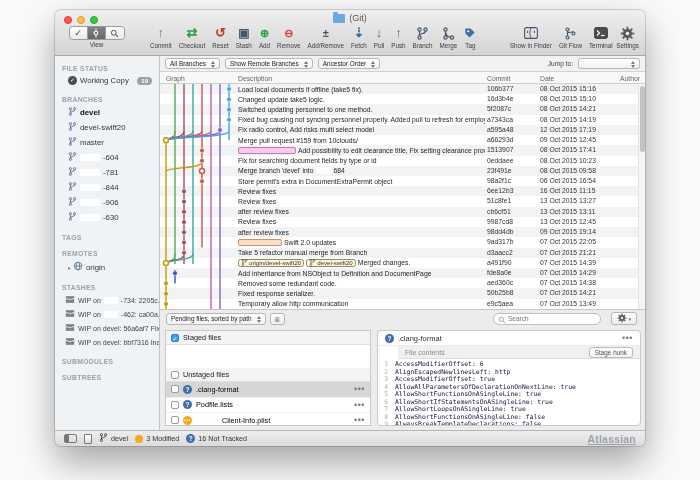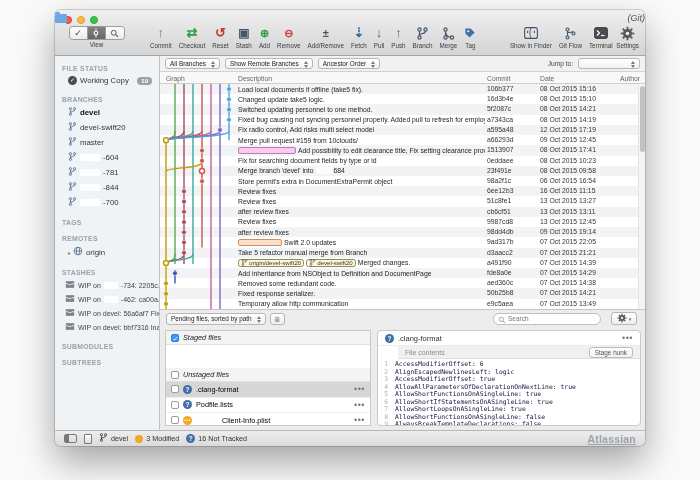--- a/index.html
+++ b/index.html
@@ -11,21 +11,21 @@
     box-shadow:0 16px 36px rgba(0,0,0,.35), 0 0 0 1px rgba(0,0,0,.15); }
 
   
   .chrome { position:relative; height:46px; border-radius:6px 6px 0 0;
     background:linear-gradient(#efefef,#d4d4d4); border-bottom:1px solid #a6a6a6; }
   .lights { position:absolute; left:9px; top:6px; display:flex; gap:5px; }
   .light { width:8px; height:8px; border-radius:50%; }
   .light.r { background:#fc5753; border:0.5px solid #df3e38; }
   .light.y { background:#fdbc40; border:0.5px solid #de9f34; }
   .light.g { background:#33c748; border:0.5px solid #27aa35; }
-  .titlewrap { position:absolute; top:3px; left:0; right:0; display:flex; justify-content:space-between; align-items:center; gap:4px;font-style:italic; }
+  .titlewrap { position:absolute; top:3px; left:0; right:0; display:flex; justify-content:center; align-items:center; gap:4px; }
   .folder { width:12px; height:9px; background:#6aaae4; border-radius:1px; position:relative; }
   .folder:before { content:""; position:absolute; top:-2px; left:0; width:5px; height:2px; background:#6aaae4; border-radius:1px 1px 0 0; }
   .wtitle { font-size:9px; color:#555; }
 
   .toolbar { position:absolute; top:15px; left:0; right:0; height:31px; display:flex; align-items:flex-start; padding:0 10px; }
   .tb-item { display:flex; flex-direction:column; align-items:center; margin:0 3.5px; cursor:default; }
   .tb-icon { height:16px; display:flex; align-items:center; justify-content:center; }
   .tb-icon .gl { font-size:13px; font-weight:bold; line-height:14px; }
   .tb-label { font-size:6.3px; color:#3d3d3d; margin-top:1px; white-space:nowrap; }
   .seg { display:flex; border:1px solid #9b9b9b; border-radius:3.5px; overflow:hidden; height:14px; margin-top:1px; background:linear-gradient(#fefefe,#ebebeb); }
@@ -73,21 +73,21 @@
   .vthumb { position:absolute; top:2px; left:1px; width:5px; height:66px; border-radius:3px; background:#c2c2c2; }
 
   .pendingbar { position:absolute; top:253px; left:0; right:0; height:18px; background:#ececec; border-top:1px solid #c6c6c6; display:flex; align-items:center; padding:0 6px; gap:4px; }
   .listbtn { width:15px; height:12px; border:1px solid #b5b5b5; border-radius:3px; background:linear-gradient(#fff,#eee); font-size:7px; color:#666; text-align:center; line-height:11px; }
   .searchbox { margin-left:auto; width:108px; height:12px; border:1px solid #c0c0c0; border-radius:6px; background:#fff; display:flex; align-items:center; padding:0 4px; gap:2px; }
   .searchbox input { border:none; outline:none; width:80px; font-size:6.5px; color:#333; font-family:"Liberation Sans",sans-serif; background:transparent; }
   .gearbtn { width:26px; height:13px; border:1px solid #b5b5b5; border-radius:3px; background:linear-gradient(#fff,#eee); display:flex; align-items:center; justify-content:center; gap:2px; margin-left:6px; margin-right:2px; font-size:5px; color:#666; }
 
   .panels { position:absolute; top:271px; bottom:0; left:0; right:0; background:#ececec; display:flex; padding:3px 4px 4px 5px; gap:6px; }
   .filespanel { width:206px; background:#fff; border:1px solid #c9c9c9; display:flex; flex-direction:column; font-size:7.3px; overflow:hidden; }
-  .fhead { height:14px; background:#f4f4f4; border-bottom:1px solid #e0e0e0; display:flex; align-items:center; gap:4px; padding:0 5px; color:#222; flex:none;font-style:italic; }
+  .fhead { height:14px; background:#f4f4f4; border-bottom:1px solid #e0e0e0; display:flex; align-items:center; gap:4px; padding:0 5px; color:#222; flex:none; }
   .fspacer { height:23px; background:#fff; flex:none; }
   .frow { height:15.5px; display:flex; align-items:center; gap:4px; padding:0 5px; border-bottom:1px solid #efefef; flex:none; }
   .frow.sel { background:#d6d6d6; }
   .dots { margin-left:auto; color:#777; font-size:9px; letter-spacing:.5px; line-height:8px; }
   .cb { width:8px; height:8px; border:1px solid #9b9b9b; border-radius:2px; background:#fff; flex:none; font-size:6.5px; line-height:7px; text-align:center; color:#fff; }
   .cb.on { background:#3b99fc; border-color:#2f7fd6; }
 
   .diffpanel { flex:1; background:#fff; border:1px solid #c9c9c9; border-radius:4px; display:flex; flex-direction:column; overflow:hidden; }
   .dhead { height:15px; display:flex; align-items:center; gap:4px; padding:0 7px; font-size:7.5px; color:#333; border-bottom:1px solid #ececec; flex:none; }
   .dsub { height:13px; background:#f0f0f0; border-bottom:1px solid #dedede; display:flex; align-items:center; padding:0 7px; font-size:7px; color:#8d8d8d; flex:none; margin-left:20px; }
@@ -368,21 +368,33 @@
         <div class="side-item">
           <span><svg width="9" height="9" viewBox="0 0 13 13">
               <g fill="none" stroke="#4a6785" stroke-width="1.2">
                 <circle cx="3.5" cy="2.5" r="1.6"></circle>
                 <circle cx="3.5" cy="10.5" r="1.6"></circle>
                 <circle cx="9.5" cy="2.5" r="1.6"></circle>
                 <path d="M3.5 4.2 V8.8 M9.5 4.2 C9.5 7.4 3.5 5.6 3.5 8.8"></path>
               </g>
             </svg></span>
           <span class="redact"></span>
-          <span style="">-700</span>
+          <span style="">-906</span>
+        </div>
+        <div class="side-item">
+          <span><svg width="9" height="9" viewBox="0 0 13 13">
+              <g fill="none" stroke="#4a6785" stroke-width="1.2">
+                <circle cx="3.5" cy="2.5" r="1.6"></circle>
+                <circle cx="3.5" cy="10.5" r="1.6"></circle>
+                <circle cx="9.5" cy="2.5" r="1.6"></circle>
+                <path d="M3.5 4.2 V8.8 M9.5 4.2 C9.5 7.4 3.5 5.6 3.5 8.8"></path>
+              </g>
+            </svg></span>
+          <span class="redact"></span>
+          <span style="">-630</span>
         </div>
         <div class="sec-title">TAGS</div>
         <div class="sec-title">REMOTES</div>
         <div class="side-item">
           <span class="chev">▸</span>
           <span><svg width="10" height="10" viewBox="0 0 12 12">
               <g fill="none" stroke="#4a6785" stroke-width="0.9">
                 <circle cx="6" cy="6" r="4.6"></circle>
                 <ellipse cx="6" cy="6" rx="2" ry="4.6"></ellipse>
                 <line x1="1.4" y1="6" x2="10.6" y2="6"></line>
@@ -748,21 +760,21 @@
             <span>File contents</span>
             <span class="stagehunk">Stage hunk</span>
           </div>
           <div class="codes" id="codes">
               <div class="cline">
                 <span class="ln">1</span>
                 <span>AccessModifierOffset: 6</span>
               </div>
               <div class="cline">
                 <span class="ln">2</span>
-                <span>AlignEscapedNewlinesLeft: logic</span>
+                <span>AlignEscapedNewlinesLeft: http</span>
               </div>
               <div class="cline">
                 <span class="ln">3</span>
                 <span>AccessModifierOffset: true</span>
               </div>
               <div class="cline">
                 <span class="ln">4</span>
                 <span>AllowAllParametersOfDeclarationOnNextLine: true</span>
               </div>
               <div class="cline">

